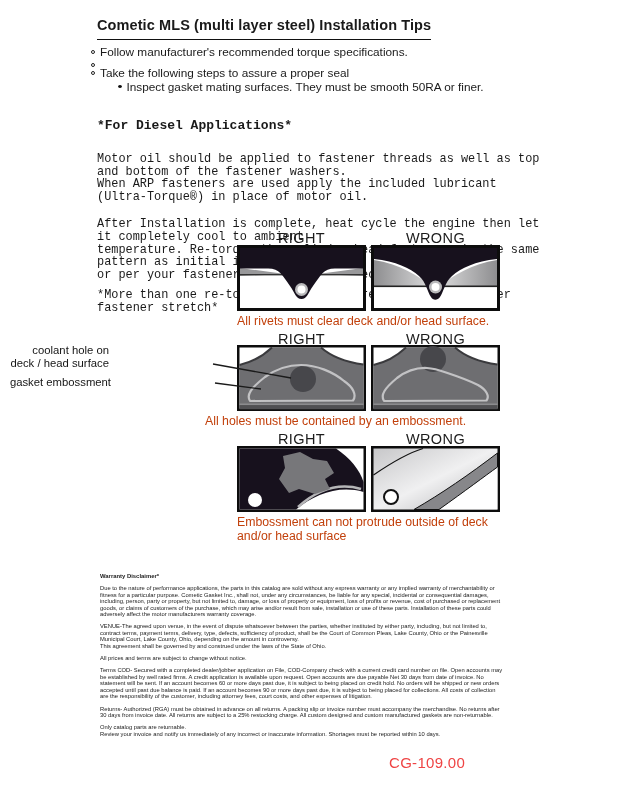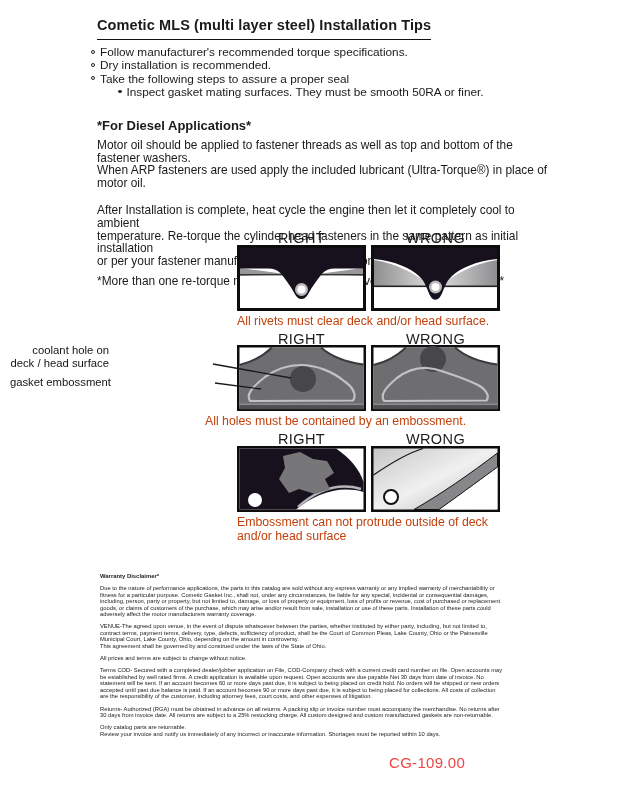--- a/index.html
+++ b/index.html
@@ -16,24 +16,24 @@
   .header{position:absolute;left:90px;top:16px;width:470px;}
   .title{margin-left:7px;font-size:14.5px;font-weight:bold;display:inline-block;
     border-bottom:1.5px solid #111;padding-bottom:6px;letter-spacing:.1px;}
   .bullets{margin-top:6px;font-size:11.8px;line-height:12.7px;}
   .b-row{display:flex;align-items:flex-start;margin-bottom:.6px;}
   .b-row .marker{width:4px;height:4px;border:1px solid #222;border-radius:50%;
     margin:3.5px 5px 0 1px;flex:none;}
   .b-sub{margin-left:27px;}
   .b-sub .marker{background:#111;border-color:#111;width:3.5px;height:3.5px;margin-top:4px;}
   
-  .diesel{position:absolute;left:97px;top:118px;width:452px;font-size:11.9px;line-height:12.6px;}
+  .diesel{position:absolute;left:97px;top:118px;width:452px;font-size:11.9px;line-height:12.6px;font-family:Liberation Mono, monospace;}
   .diesel h2{font-size:13px;line-height:15px;font-weight:bold;}
   .diesel p{margin:0;white-space:pre-line;}
-  .diesel .p1{margin-top:6px;}
+  .diesel .p1{margin-top:20px;}
   .diesel .p2{margin-top:15px;}
   .diesel .note{margin-top:8px;}
   
   .diagrams{position:absolute;left:0;top:228px;width:516px;height:314px;}
   .dg-label{position:absolute;width:129px;text-align:center;font-size:14.5px;
     letter-spacing:.4px;color:#1c1c1c;}
   .dg-box{position:absolute;width:129px;height:66px;}
   .dg-box svg{display:block;width:129px;height:66px;}
   .dg-caption{position:absolute;font-size:12.3px;line-height:13.5px;color:#c2410c;white-space:pre-line;}
   .annot{position:absolute;font-size:11.3px;line-height:12.6px;color:#151515;
@@ -55,21 +55,20 @@
 
 <div class="header">
   <div class="title">Cometic MLS (multi layer steel) Installation Tips</div>
   <div class="bullets">
     <div class="b-row">
       <span class="marker"></span>
       <span>Follow manufacturer's recommended torque specifications.</span>
     </div>
     <div class="b-row">
       <span class="marker"></span>
-      <span>Dry installation is recommended.</span>
     </div>
     <div class="b-row">
       <span class="marker"></span>
       <span>Take the following steps to assure a proper seal</span>
     </div>
     <div class="b-row b-sub">
       <span class="marker"></span>
       <span>Inspect gasket mating surfaces.  They must be smooth 50RA or finer.</span>
     </div>
   </div>

